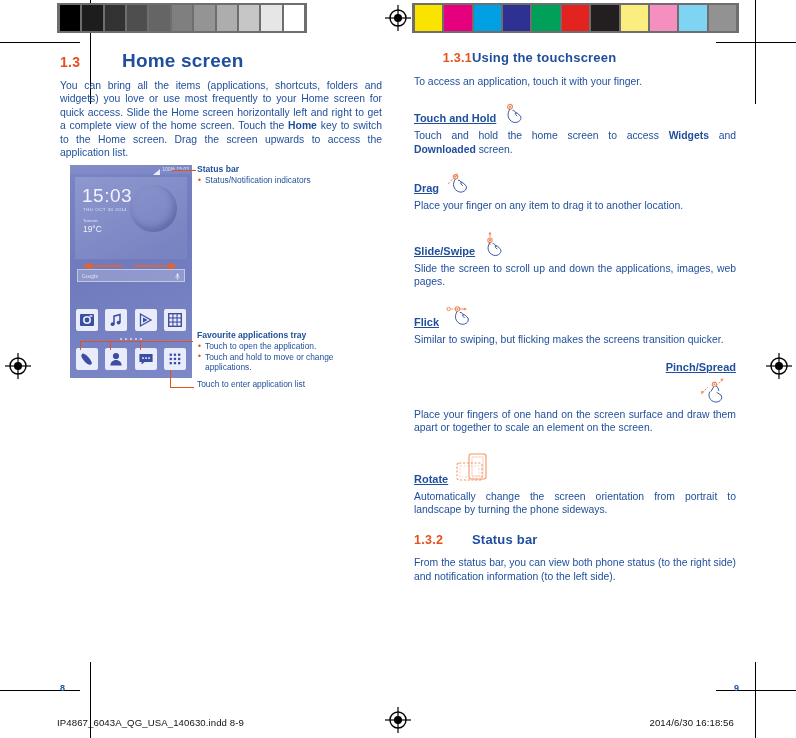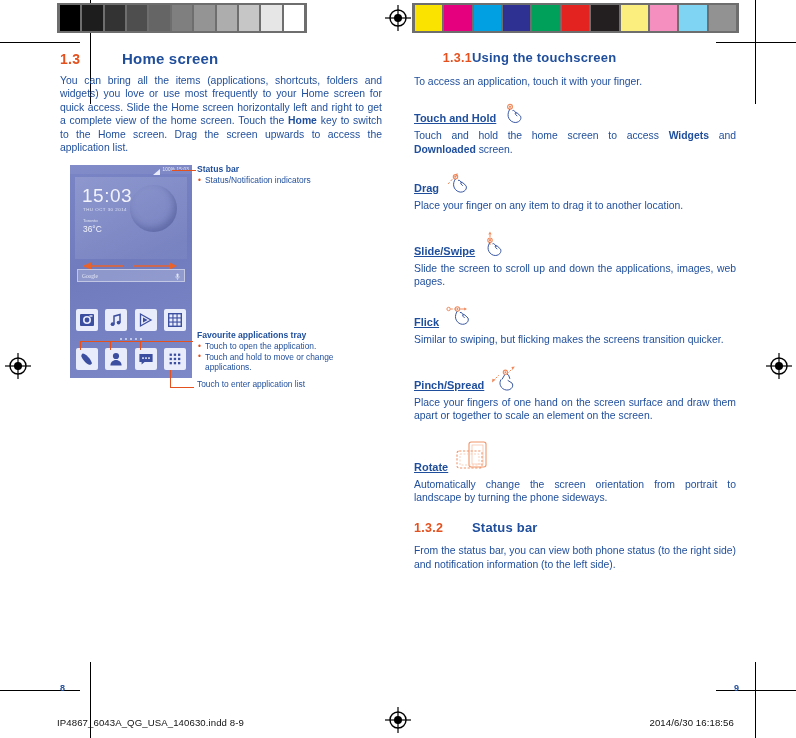--- a/index.html
+++ b/index.html
@@ -64,21 +64,21 @@
     font-weight: bold;
     font-size: 14px;
     letter-spacing: .3px;
     width: 62px;
     flex: none;
   }
   .h-num.small { font-size: 12.5px; width: 58px; }
   .h-text {
     color: #1f4e9c;
     font-weight: bold;
-    font-size: 15px;
+    font-size: 19px;
     letter-spacing: .2px;
   }
   .h-text.small { font-size: 13px; }
 
   
   p.body {
     margin: 0 0 9px 0;
     font-size: 10.4px;
     line-height: 13.4px;
     color: #1f4e9c;
@@ -396,21 +396,21 @@
           </svg>
       </span>
       <span class="sb-text">100%  15:03</span>
     </div>
 
     <div class="widget-card">
       <div class="worb"></div>
       <div class="wclock">15:03</div>
       <div class="wdate">THU OCT 30  2014</div>
       <div class="wcity">Toronto</div>
-      <div class="wtemp">36°C</div>
+      <div class="wtemp">19°C</div>
     </div>
 
     <div class="arrows">
       <svg width="110" height="10" viewBox="0 0 110 10">
         <g fill="none" stroke="#e8622c" stroke-width="1.6">
           <line x1="8" y1="5" x2="48" y2="5"></line>
           <line x1="58" y1="5" x2="100" y2="5"></line>
         </g>
         <path d="M8 5 L16 1.2 L16 8.8 Z" fill="#e8622c"></path>
         <path d="M102 5 L94 1.2 L94 8.8 Z" fill="#e8622c"></path>
@@ -612,21 +612,21 @@
         <path d="M21 3 L18.2 1.4 L18.2 4.6 Z" fill="#f08a5d"></path>
         <path d="M11 5.6 C9.8 7.6 9.2 9.8 9.6 12.2 c0.6 2.8 2.6 5 5.2 5.8 c2.4 0.8 5 0 6.5 -1.7 c1.1 -1.3 1.2 -3 0.7 -4.3 l-3.5 -3.3 c-0.6 -0.5 -1.3 -0.4 -1.7 0.1 c-0.3 0.5 -0.2 1.1 0.2 1.5 l1.4 1.4" fill="none" stroke="#2f4f9e" stroke-width="0.95" stroke-linecap="round"></path>
         <path d="M13.9 6.6 q1.3 -0.6 2.2 0.6 l1.8 2.4" fill="none" stroke="#2f4f9e" stroke-width="0.95"></path>
       </svg>
     </span>
   </div>
   <p class="body">
     <span>Similar to swiping, but flicking makes the screens transition quicker.</span>
   </p>
 
-  <div class="term-row" style="margin-top:14px;">
+  <div class="term-row" style="margin-top:14px;flex-direction:column;">
     <span class="term">Pinch/Spread</span>
     <span class="gesture-ico">
       <svg width="36" height="30" viewBox="0 0 36 30">
         <line x1="2" y1="16" x2="8" y2="10" stroke="#f08a5d" stroke-width="1" stroke-dasharray="2.2 1.5"></line>
         <path d="M1 17.6 L1.4 13.8 L4.6 14.8 Z" fill="#f08a5d"></path>
         <line x1="16" y1="9" x2="22.5" y2="2.5" stroke="#f08a5d" stroke-width="1" stroke-dasharray="2.2 1.5"></line>
         <path d="M23.8 1.4 L20.4 2 L21.6 5 Z" fill="#f08a5d"></path>
         <circle cx="14.4" cy="7.2" r="2.1" fill="none" stroke="#f08a5d" stroke-width="1.1"></circle>
         <circle cx="14.4" cy="7.2" r="0.9" fill="#f08a5d"></circle>
         <path d="M9.8 14.8 c-1 1.8 -1.1 4 -0.3 5.9 c1 2.4 3.2 4 5.8 4.3 c2.5 0.3 4.8 -0.8 5.9 -2.7 c0.8 -1.5 0.6 -3.1 -0.2 -4.2 l-4 -2.6" fill="none" stroke="#2f4f9e" stroke-width="0.95" stroke-linecap="round"></path>

